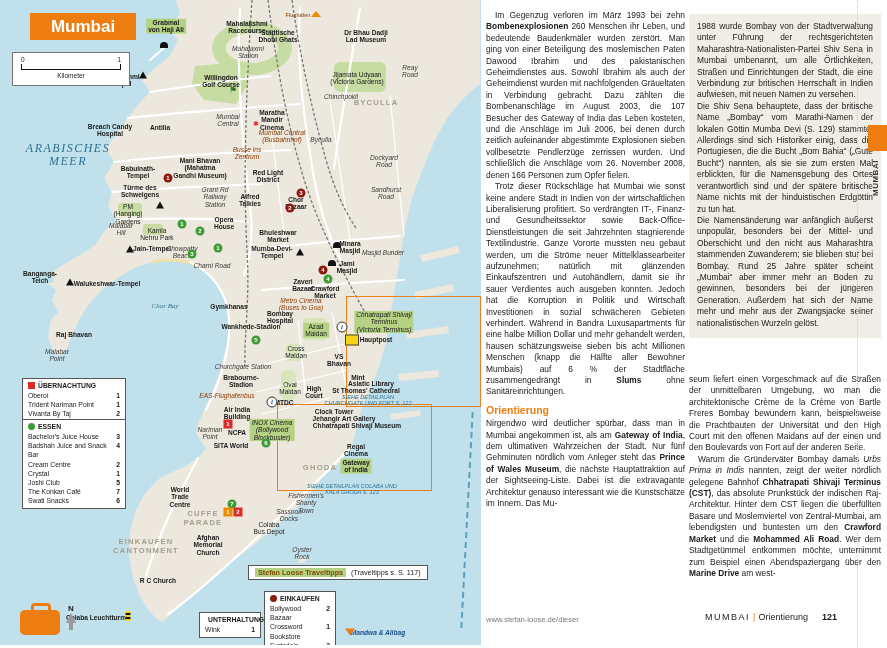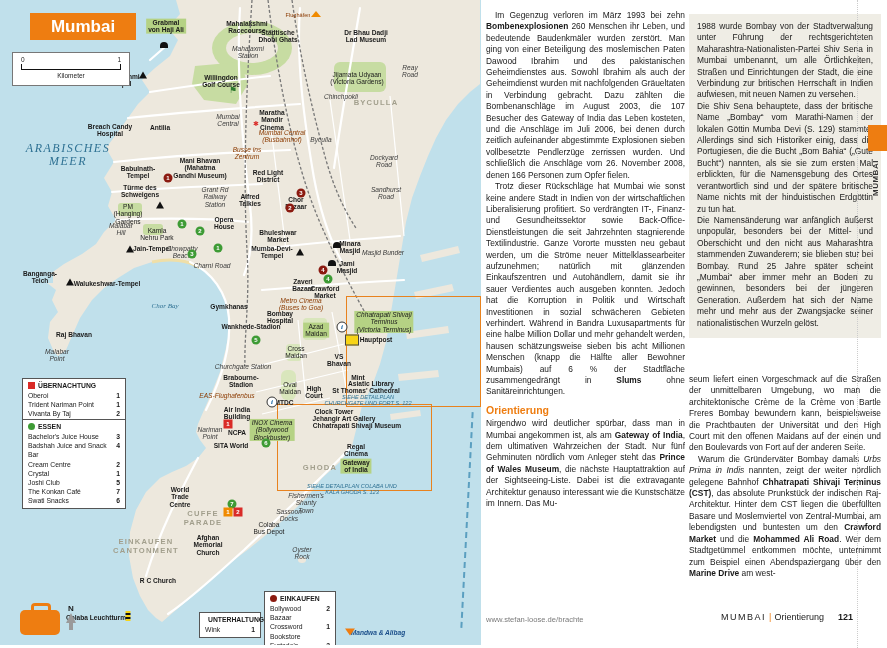--- a/index.html
+++ b/index.html
@@ -78,21 +78,21 @@
   .col .ind{text-indent:9px;}
   .b{font-weight:bold}
   .i{font-style:italic}
   h3.sect{color:#EE7D11;font-size:10.5px;margin:7px 0 2px;font-weight:bold;}
   .infobox{margin:4px 0 8px;min-height:352px;box-sizing:border-box;}
   .infobox-head{background:#EE7D11;color:#fff;font-weight:bold;font-size:10.5px;padding:4px 8px;}
   .infobox-body{background:#EFEDE5;padding:7px 8px 9px;}
   .infobox-body p{margin:0;text-align:justify;}
   
   .f-left{position:absolute;left:486px;top:615px;font-size:7.6px;color:#7a7a7a;}
-  .f-right{position:absolute;right:34px;top:612px;font-size:9px;}
+  .f-right{position:absolute;right:50px;top:612px;font-size:9px;}
   .f-chapter{letter-spacing:1.5px;}
   .f-sep{color:#EE7D11;padding:0 3px;}
   .f-page{font-weight:bold;margin-left:14px;}
   .trimline{position:absolute;left:857px;top:0;height:648px;border-left:1px dotted #ccc;}
   .edgetab{position:absolute;left:868px;top:125px;width:19px;height:26px;background:#EE7D11;}
   .edgetext{position:absolute;left:871px;top:196px;transform:rotate(-90deg);transform-origin:0 0;
             font-size:8px;font-weight:bold;letter-spacing:0.5px;color:#333;width:46px;}
 </style>
 </head>
 <body>
@@ -260,20 +260,24 @@
           <span class="leg-title-text">UNTERHALTUNG</span>
         </div>
       <div class="leg-rows">
           <div class="leg-row">
             <span>Wink</span>
             <span class="leg-num">1</span>
           </div>
         </div>
     </div>
 
+    <div class="tipps">
+      <span class="hl">Stefan Loose Traveltipps</span>
+      <span>(Traveltipps s. S. 117)</span>
+    </div>
 
     <div class="suitcase"></div>
     <div class="compass">
       <div class="cN">N</div>
       <div class="cArrow"></div>
       <div class="cStem"></div>
     </div>
 
     <div id="map-overlays">
         <div class="lbl green" style="left: 166px; top: 26px;">Grabmal
@@ -485,21 +489,21 @@
           <p>Die Shiv Sena behauptete, dass der britische Name „Bombay“ vom Marathi-Namen der lokalen Göttin Mumba Devi (S. 129) stammte. Allerdings sind sich Historiker einig, dass die Portugiesen, die die Bucht „Bom Bahia“ („Gute Bucht“) nannten, als sie sie zum ersten Mal erblickten, für die Namensgebung des Ortes verantwortlich sind und der spätere britische Name nichts mit der hinduistischen Erdgöttin zu tun hat.</p>
           <p>Die Namensänderung war anfänglich äußerst unpopulär, besonders bei der Mittel- und Oberschicht und den nicht aus Maharashtra stammenden Zuwanderern; sie blieben stur bei Bombay. Rund 25 Jahre später scheint „Mumbai“ aber immer mehr an Boden zu gewinnen, besonders bei der jüngeren Generation. Außerdem hat sich der Name mehr und mehr aus der Zwangsjacke seiner nationalistischen Wurzeln gelöst.</p>
         </div>
     </div>
     <div id="col2flow">
         <p class="p"><span>seum liefert einen Vorgeschmack auf die Straßen der unmittelbaren Umgebung, wo man die architektonische Crème de la Crème von Bartle Freres Bombay bewundern kann, beispielsweise die Prachtbauten der Universität und den High Court mit den offenen Maidans auf der einen und den Boulevards von Fort auf der anderen Seite.</span></p>
         <p class="p ind"><span>Warum die Gründerväter Bombay damals </span><span class="i">Urbs Prima in Indis</span><span> nannten, zeigt der weiter nördlich gelegene Bahnhof </span><span class="b">Chhatrapati Shivaji Terminus (CST)</span><span>, das absolute Prunkstück der indischen Raj-Architektur. Hinter dem CST liegen die überfüllten Basare und Moslemviertel von Zentral-Mumbai, am lebendigsten und buntesten um den </span><span class="b">Crawford Market</span><span> und die </span><span class="b">Mohammed Ali Road</span><span>. Wer dem Stadtgetümmel entkommen möchte, unternimmt zum Beispiel einen Abendspaziergang über den </span><span class="b">Marine Drive</span><span> am west-</span></p>
       </div>
   </div>
 
-  <div class="f-left">www.stefan-loose.de/brachte</div>
+  <div class="f-left">www.stefan-loose.de/dieser</div>
   <div class="f-right">
     <span class="f-chapter">MUMBAI</span><span class="f-sep">|</span><span>Orientierung</span><span class="f-page">121</span>
   </div>
   <div class="trimline"></div>
   <div class="edgetab"></div>
   <div class="edgetext">MUMBAI</div>
 
 </div>
 
 </body></html>

